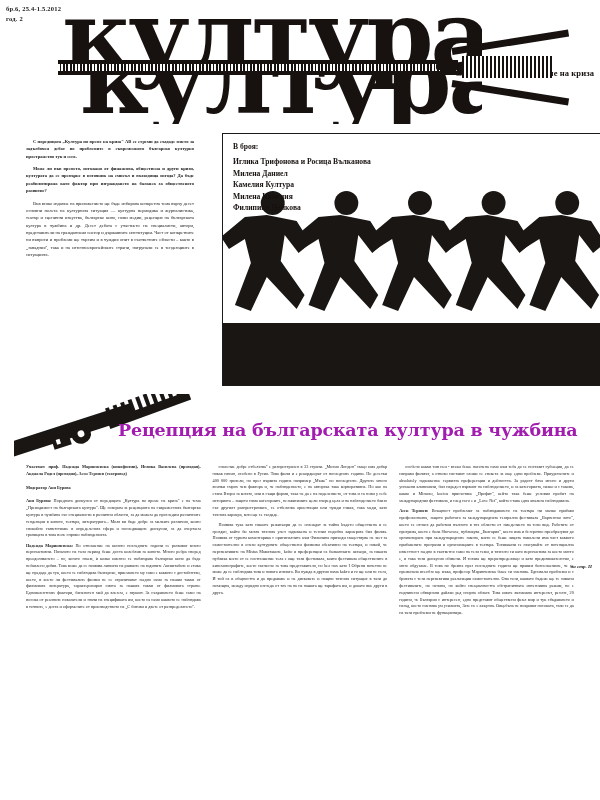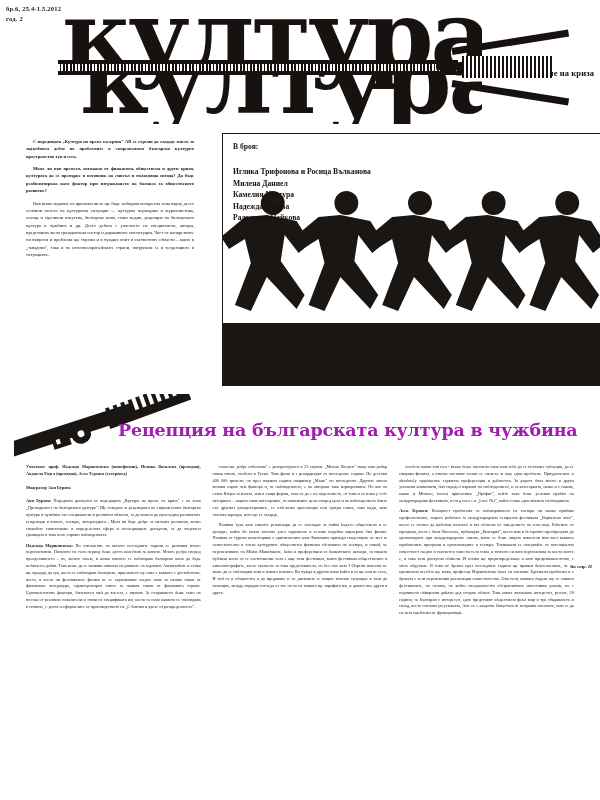--- a/index.html
+++ b/index.html
@@ -89,21 +89,21 @@
 
   .issue-box {
     position: absolute; left: 222px; top: 5px; width: 390px; height: 253px;
     border: 1.1px solid #1a1a1a; background: #fff; overflow: hidden;
   }
   .issue-head {
     position: absolute; left: 10px; top: 7px;
     font-size: 7.6px; font-weight: bold; line-height: 1.5; z-index: 4;
     color: #17110f;
   }
-  .issue-list { margin-top: 14px; }
+  .issue-list { margin-top: 4px; }
   .issue-list li { list-style: none; white-space: nowrap; }
 
   
   .runners { position: absolute; left: 0; bottom: 0; width: 100%; height: 212px; }
 
   
   .mid { position: absolute; left: 0; top: 392px; width: 600px; height: 72px; }
   .disc-zip { position: absolute; left: 14px; top: 2px; width: 190px; height: 66px; }
   .disc-label {
     position: absolute; left: 46px; top: 23px;
@@ -174,22 +174,22 @@
         <p>Във всяко издание на приложението ще бъде избирана конкретна тема върху десет основни полета на културната ситуация — културна периодика и журналистика, театър и сценични изкуства, българско кино, нови медии, рецепция на българската култура в чужбина и др. Десет дебата с участието на специалисти, автори, представители на гражданския сектор и държавните институции. Част от конкретните ни въпроси и проблеми ще търсим и в чуждия опит в съответните области – както в „западния", така и на източноевропейските страни, натрупали се в тенденциите в ситуацията.</p>
       </div>
 
     <div class="issue-box">
       <div class="issue-head">
         <div>В броя:</div>
         <ul class="issue-list">
             <li>Иглика Трифонова и Росица Вълканова</li>
             <li>Милена Даниел</li>
             <li>Камелия Култура</li>
-            <li>Надежда Делева</li>
-            <li>Радостина Нейкова</li>
+            <li>Милена Камелия</li>
+            <li>Филипина Нейкова</li>
           </ul>
       </div>
 
       <svg class="runners" viewBox="0 0 390 212" preserveAspectRatio="none">
         <rect x="0" y="0" width="390" height="212" fill="#ffffff"></rect>
         <rect x="0" y="150" width="390" height="62" fill="#1a1614"></rect>
         <g fill="#1a1614">
 
           <g transform="translate(4,18)">
             <circle cx="46" cy="12" r="12"></circle>

